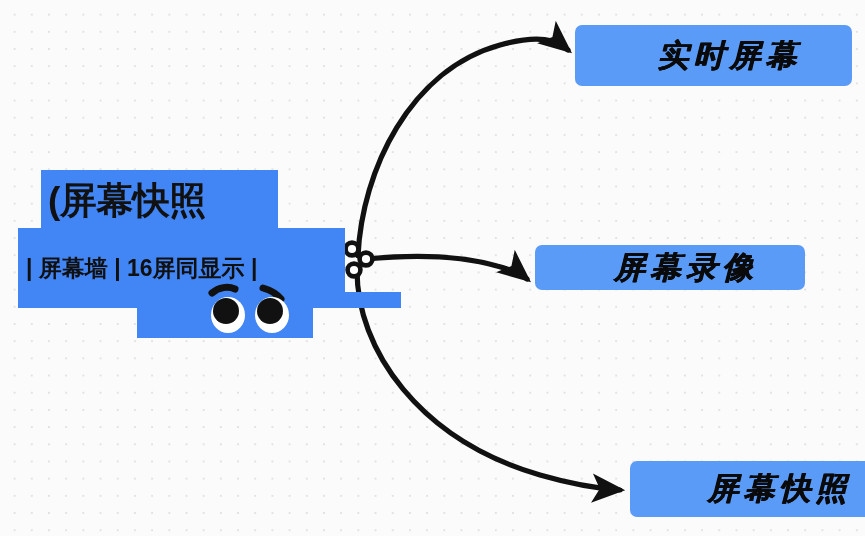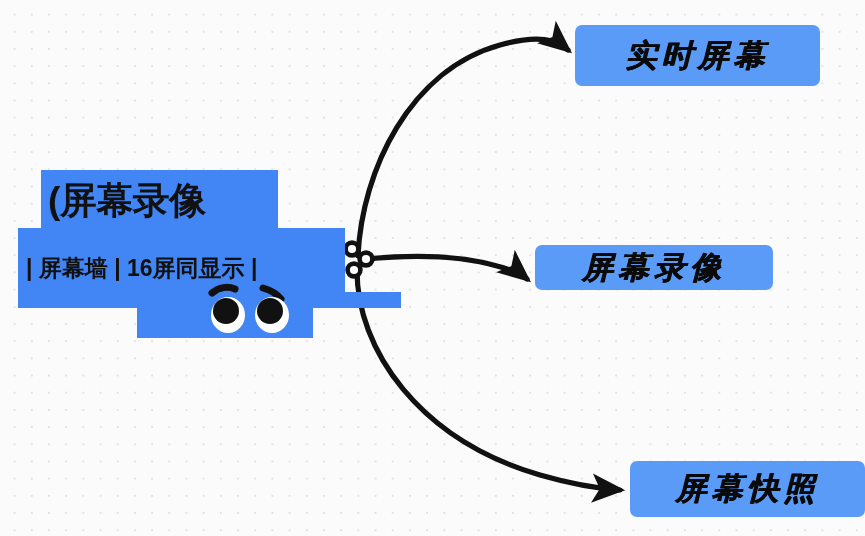--- a/index.html
+++ b/index.html
@@ -76,20 +76,21 @@
   .face { position: absolute; left: 0; top: 0; width: 360px; height: 360px; }
 
   
   .child-node {
     position: absolute;
     background: #5b9bf8;
     border-radius: 7px;
     display: flex;
     align-items: center;
     justify-content: center;
+    padding-left: 32px;
   }
   .child-label {
     font-family: "Liberation Serif", serif;
     font-style: italic;
     font-weight: bold;
     font-size: 31px;
     color: #0a0a0a;
     letter-spacing: 5px;
     white-space: nowrap;
     text-shadow: 0.6px 0 0 #0a0a0a, -0.6px 0 0 #0a0a0a;
@@ -122,21 +123,21 @@
       <circle cx="354" cy="270" r="6.4" fill="#ffffff" stroke="#111111" stroke-width="4.6"></circle>
     </g>
   </svg>
 
   <div class="root-node">
     <div class="root-band band-top"></div>
     <div class="root-band band-mid"></div>
     <div class="root-band band-low"></div>
     <div class="root-band band-foot"></div>
 
-    <div class="root-title">(屏幕录像</div>
+    <div class="root-title">(屏幕快照</div>
     <div class="root-sub">| 屏幕墙 | 16屏同显示 |</div>
 
     <svg class="face" viewBox="0 0 360 360" xmlns="http://www.w3.org/2000/svg">
 
       <path d="M212,293 C219,287 228,286 235,289" fill="none" stroke="#111111" stroke-width="7" stroke-linecap="round"></path>
 
       <path d="M263,288 C270,290 277,294 281,299" fill="none" stroke="#111111" stroke-width="7" stroke-linecap="round"></path>
 
       <ellipse cx="228" cy="315" rx="17" ry="18" fill="#ffffff"></ellipse>
       <circle cx="226" cy="311" r="13" fill="#111111"></circle>

